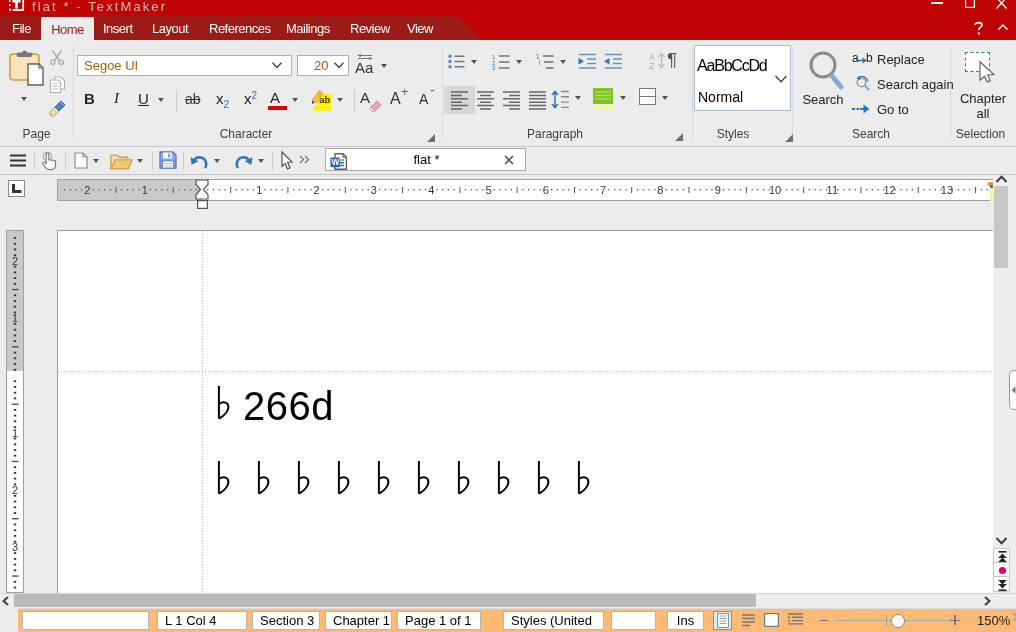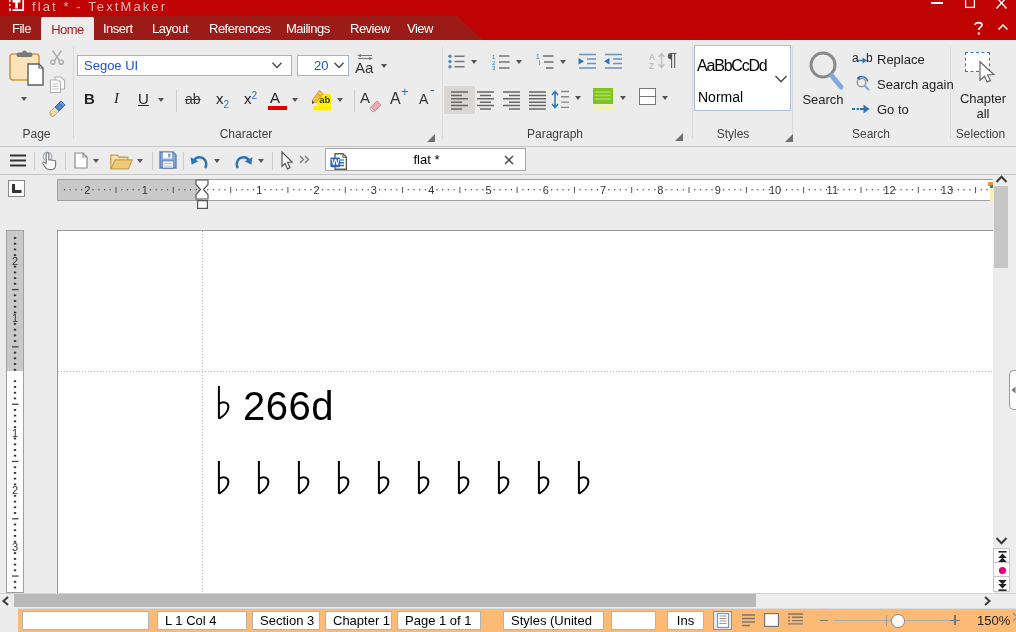--- a/index.html
+++ b/index.html
@@ -13,21 +13,21 @@
 
 #tabband { left:0; top:14px; width:1016px; height:26px; background:#bf0303; }
 #tabband-dark { position:absolute; left:0; top:2px; width:484px; height:24px; background:#9c1b17; clip-path:polygon(0 0,457px 0,483px 24px,0 24px); }
 .mtab { position:absolute; top:2px; height:24px; line-height:25px; color:#fff; font-size:13px; letter-spacing:-0.5px; }
 #tab-home { position:absolute; left:41px; top:3px; width:53px; height:23px; background:#ececec; border-radius:2px 2px 0 0; color:#9c1b17; text-align:center; line-height:25px; font-size:13px; letter-spacing:-0.5px; }
 
 #ribbon { left:0; top:40px; width:1016px; height:107px; background:#ececec; border-bottom:1px solid #c6c6c6; }
 .gsep { position:absolute; top:7px; width:1px; height:92px; background:#d9d9d9; }
 .glabel { position:absolute; top:87px; font-size:12px; color:#404040; text-align:center; }
 .launch { position:absolute; width:0; height:0; border-left:8px solid transparent; border-bottom:8px solid #707070; }
-.combo { position:absolute; background:#fff; border:1px solid #a0b4cc; font-size:13px; color:#1d4ed8; line-height:19px; }
+.combo { position:absolute; background:#fff; border:1px solid #a0b4cc; font-size:13px; color:#a16207; line-height:19px; }
 .darr { position:absolute; width:0; height:0; border-left:3.5px solid transparent; border-right:3.5px solid transparent; border-top:4.5px solid #555; }
 .ricon { position:absolute; font-size:14px; color:#222; }
 
 #toolbar { left:0; top:147px; width:1016px; height:28px; background:#ececec; border-bottom:1px solid #c6c6c6; }
 .tsep { position:absolute; top:5px; width:1px; height:18px; background:#cbcbcb; }
 #doctab { position:absolute; left:325px; top:1px; width:201px; height:23px; background:#fff; border:1px solid #a9a9a9; font-size:13px; }
 
 #lbox { left:8px; top:180px; width:17px; height:17px; background:#fff; border:1px solid #8a8a8a; }
 
 #page { left:58px; top:231px; width:935px; height:362px; background:#fff; }

